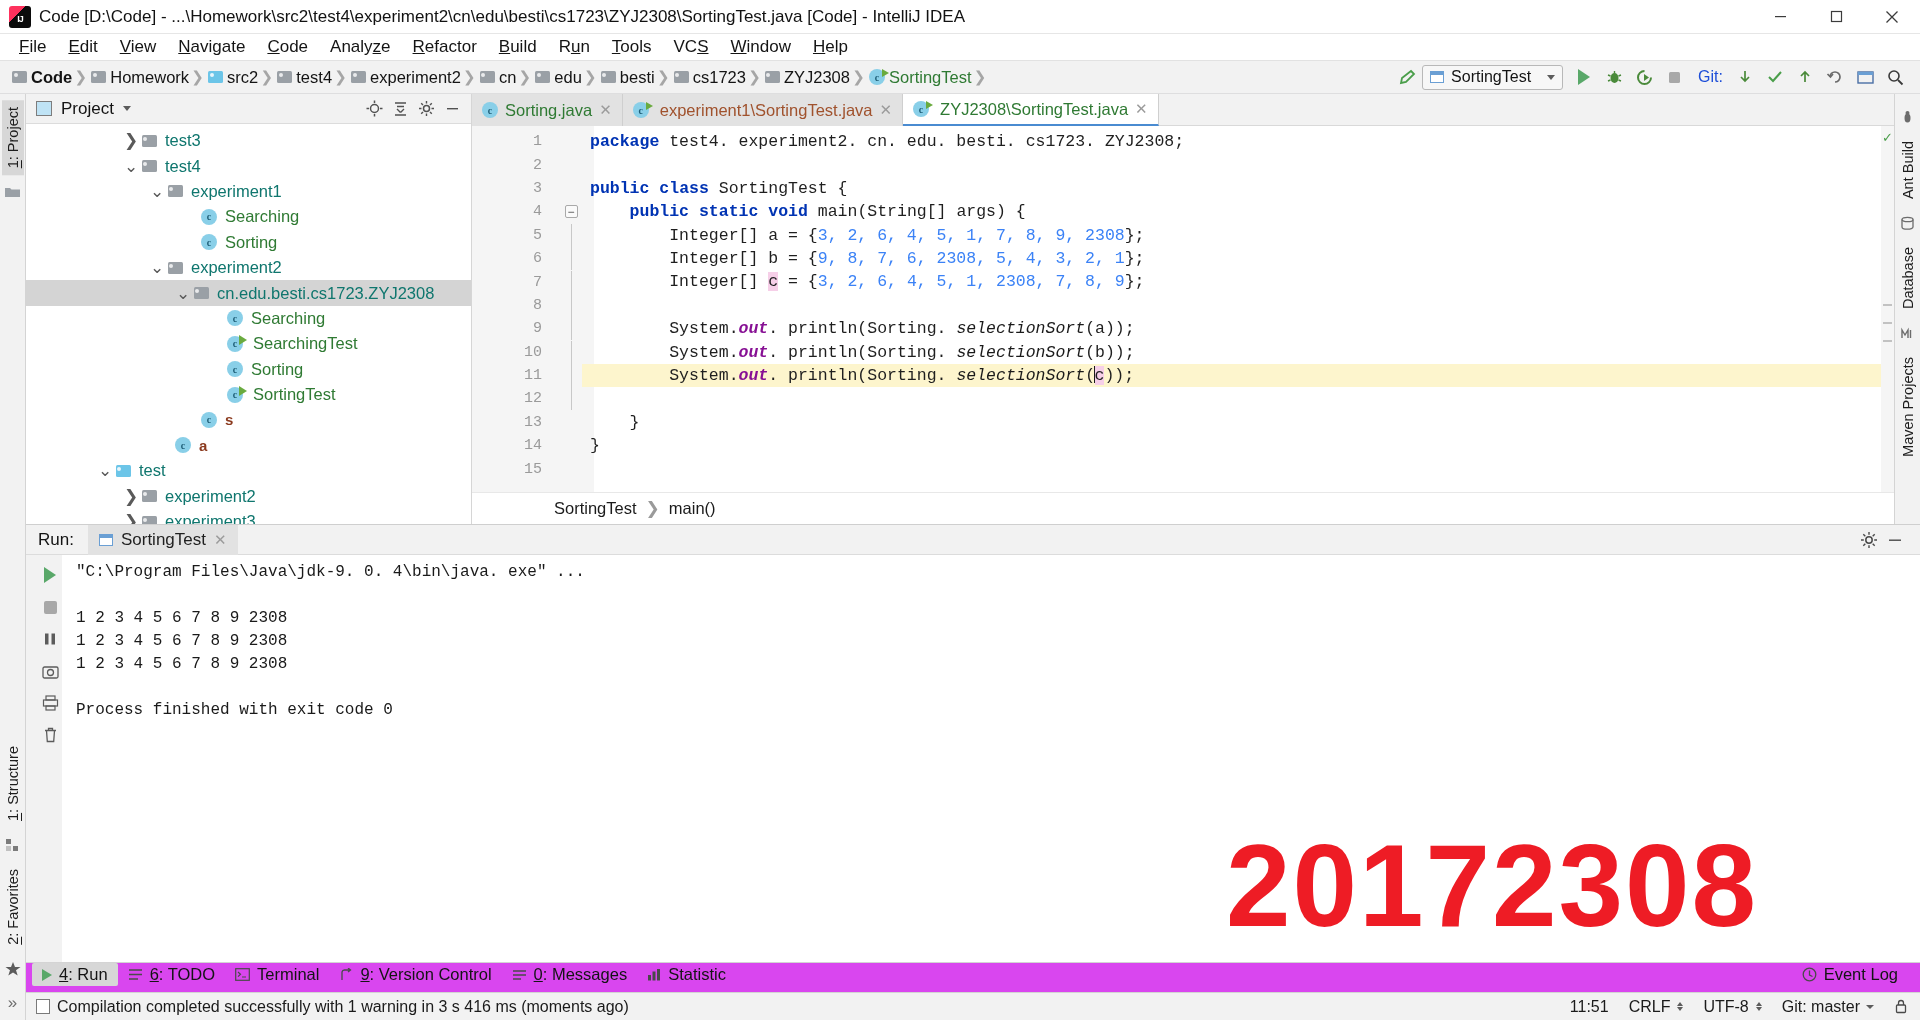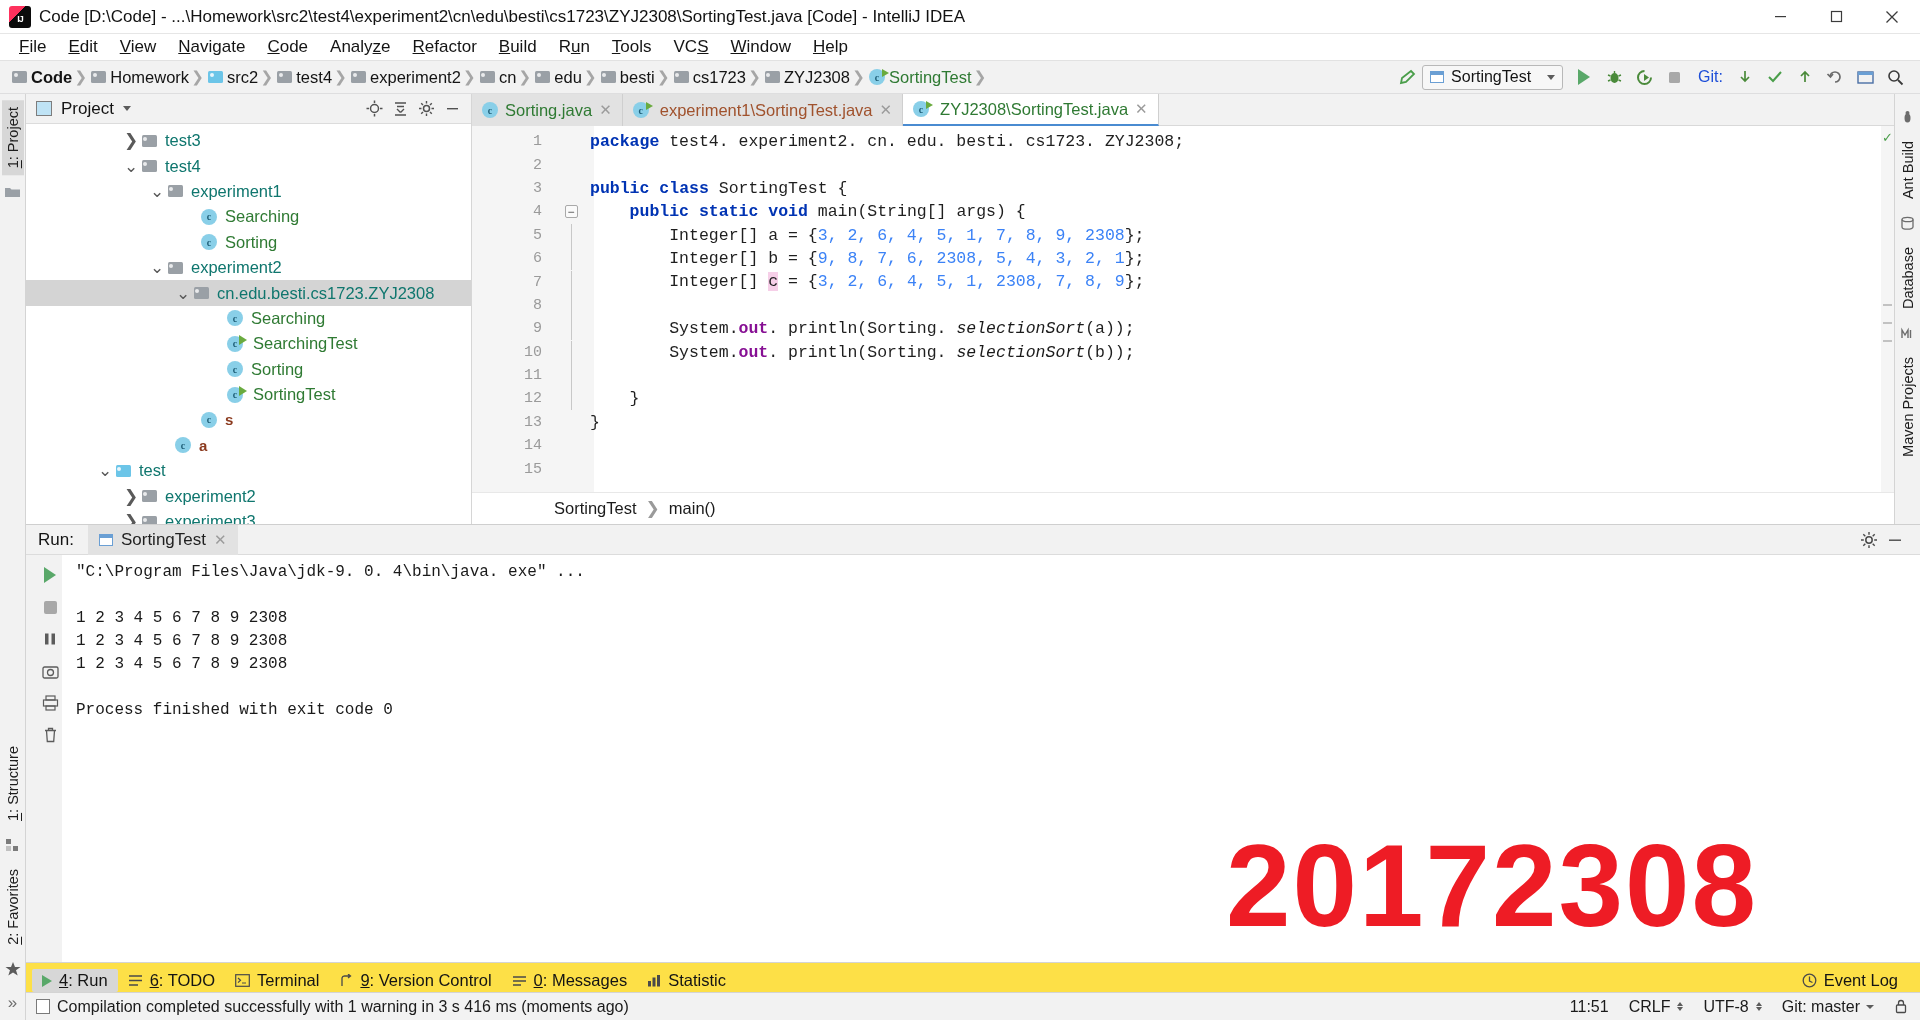--- a/index.html
+++ b/index.html
@@ -146,21 +146,21 @@
   .gm .foldend{ width:13px;height:12px;border-left:1px solid #a9a9a9;border-bottom:1px solid #a9a9a9; }
   .code{
     flex:1; padding-top:4px; font-family:"Liberation Mono", monospace; font-size:16.5px;
     position:relative; overflow:hidden;
   }
   .cline{ height:23.4px; line-height:23.4px; white-space:pre; padding-left:8px; }
   .cline.hl{ background:#fdf5cd; }
   .kw{ color:#0033b3; font-weight:bold; }
   .num{ color:#3b82f6; }
   .ital{ font-style:italic; color:#1a1a1a; }
-  .fieldital{ color:#871094; font-weight:bold; }
+  .fieldital{ color:#871094; font-style:italic; font-weight:bold; }
   .caretmark{ display:inline-block;width:1.5px;height:17px;background:#1a1a1a;vertical-align:-3px;margin:0 -1px; }
   .hlident{ background:#f6cfe8; }
   .breadcrumbs2{
     height:32px;background:#fff;display:flex;align-items:center;padding-left:82px;flex:none;
     border-top:1px solid #e8e8e8;
   }
   .bc2{ font-size:16.5px; color:#1b1b1b; }
   .bc2sep{ margin:0 9px; color:#9a9a9a; }
   .rightstrip{
     width:26px;background:#f2f2f2;border-left:1px solid #d4d4d4;display:flex;flex-direction:column;
@@ -185,21 +185,21 @@
   .console{ flex:1; position:relative; background:#fff; overflow:hidden; padding:6px 0 0 14px; }
   .cl{ font-family:"Liberation Mono", monospace; font-size:16px; line-height:23px; white-space:pre; color:#1a1a1a; }
   .bignum{
     position:absolute; right:162px; bottom:18px; color:#ee1c25;
     font-size:116px; font-weight:bold; line-height:1; letter-spacing:2px;
     font-family:"Liberation Sans", sans-serif;
   }
 
   
   .toolwins{
-    height:30px;background:#fde047;display:flex;align-items:flex-end;border-top:1px solid #d4d4d4;flex:none;
+    height:30px;background:#d946ef;display:flex;align-items:flex-start;border-top:1px solid #d4d4d4;flex:none;
     padding-left:6px;
   }
   .tw{ display:flex;align-items:center;gap:7px;padding:2px 10px;font-size:16.5px;color:#141414;white-space:nowrap; }
   .tw.active{ background:#d7d7d7;border-radius:2px; }
   .tw u{ text-decoration:underline; }
   .toolwins .hspace{ flex:1; }
   .statusbar{
     height:28px;background:#f2f2f2;display:flex;align-items:center;border-top:1px solid #d4d4d4;
     padding:0 12px 0 10px;flex:none;font-size:16px;color:#1b1b1b;
   }
@@ -676,20 +676,21 @@
               <div class="cline"><span class="kw">package</span><span> test4. experiment2. cn. edu. besti. cs1723. ZYJ2308;</span></div>
               <div class="cline"> </div>
               <div class="cline"><span class="kw">public</span> <span class="kw">class</span><span> SortingTest {</span></div>
               <div class="cline">    <span class="kw">public</span> <span class="kw">static</span> <span class="kw">void</span><span> main(String[] args) {</span></div>
               <div class="cline">        <span>Integer[] a = {</span><span class="num">3, 2, 6, 4, 5, 1, 7, 8, 9, 2308</span><span>};</span></div>
               <div class="cline">        <span>Integer[] b = {</span><span class="num">9, 8, 7, 6, 2308, 5, 4, 3, 2, 1</span><span>};</span></div>
               <div class="cline">        <span>Integer[] </span><span class="hlident">c</span><span> = {</span><span class="num">3, 2, 6, 4, 5, 1, 2308, 7, 8, 9</span><span>};</span></div>
               <div class="cline"> </div>
               <div class="cline">        <span>System.</span><span class="fieldital">out</span><span>. println(Sorting. </span><span class="ital">selectionSort</span><span>(a));</span></div>
               <div class="cline">        <span>System.</span><span class="fieldital">out</span><span>. println(Sorting. </span><span class="ital">selectionSort</span><span>(b));</span></div>
+              <div class="cline hl">        <span>System.</span><span class="fieldital">out</span><span>. println(Sorting. </span><span class="ital">selectionSort</span><span>(</span><span class="caretmark"></span><span class="hlident">c</span><span>));</span></div>
               <div class="cline"> </div>
               <div class="cline">    <span>}</span></div>
               <div class="cline"><span>}</span></div>
               <div class="cline"> </div>
             </div>
             <div class="edgebar">
               <span class="ok">✓</span>
               <span class="mk" style="top:178px"></span>
               <span class="mk" style="top:196px"></span>
               <span class="mk" style="top:214px"></span>

